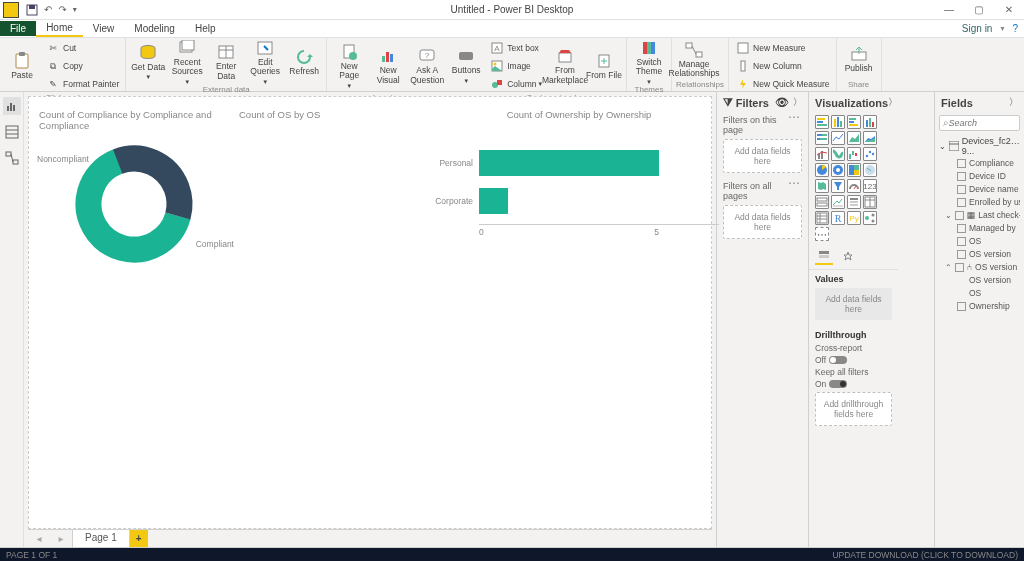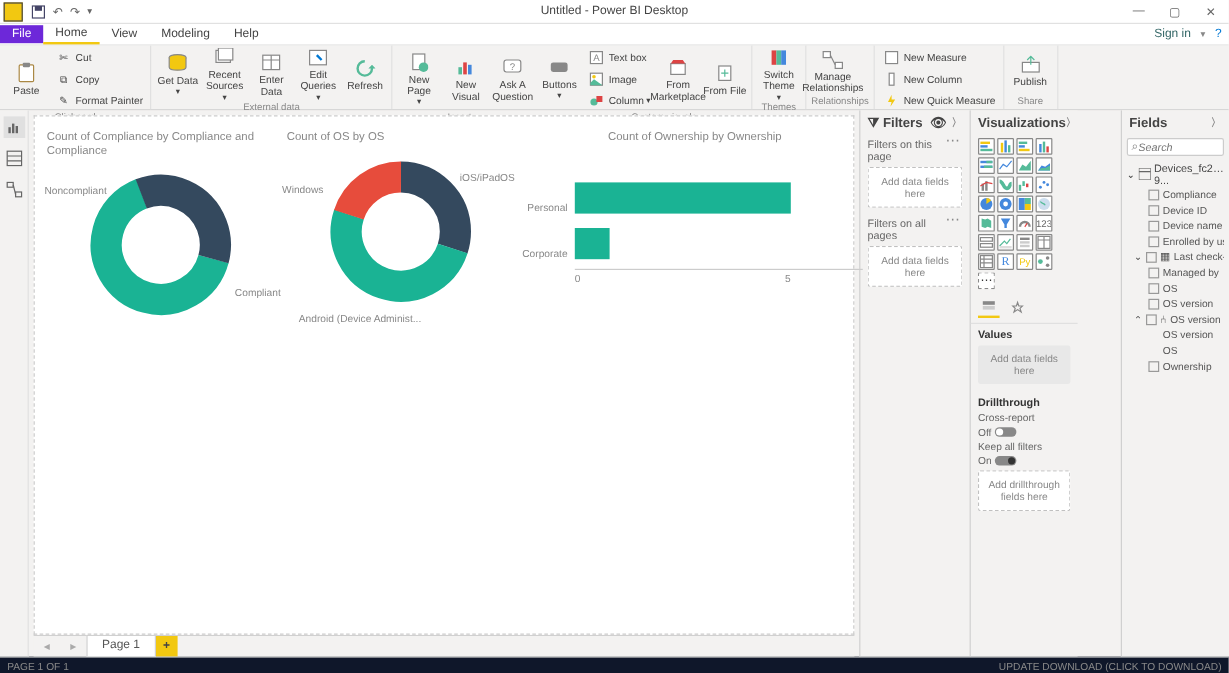--- a/index.html
+++ b/index.html
@@ -9,21 +9,21 @@
     .titlebar { height:20px; background:#fff; display:flex; align-items:center; border-bottom:1px solid #e1e1e1; position:relative; }
     .titlebar-icon { width:16px; height:16px; background:#f2c811; margin:0 3px; border:1px solid #444; }
     .qat { display:flex; align-items:center; gap:6px; padding:0 4px; color:#666; }
     .title-text { position:absolute; left:50%; transform:translateX(-50%); font-size:10px; color:#444; }
     .win-controls { margin-left:auto; display:flex; }
     .win-btn { width:30px; height:20px; display:flex; align-items:center; justify-content:center; color:#666; font-family:Arial; }
     
     
     .menutabs { height:18px; background:#fff; display:flex; align-items:center; border-bottom:1px solid #e1e1e1; }
     .menu-item { padding:2px 10px; font-size:10px; color:#444; }
-    .menu-item.file { background:#6d28d9; color:#fff;padding-left:10px; }
+    .menu-item.file { background:#14532d; color:#fff;padding-left:10px; }
     .menu-item.active { border-bottom:2px solid #f2c811; }
     .signin-area { margin-left:auto; display:flex; align-items:center; padding-right:6px; gap:8px; color:#366; }
     
     
     .ribbon { height:54px; background:#f3f2f1; display:flex; border-bottom:1px solid #d0d0d0; }
     .rgroup { border-right:1px solid #e0e0e0; padding:1px 4px; display:flex; flex-direction:column; justify-content:space-between; }
     .rgroup-body { display:flex; gap:3px; flex:1; }
     .rgroup-label { font-size:8px; color:#888; text-align:center; padding-bottom:1px; }
     .rbtn-lg { display:flex; flex-direction:column; align-items:center; justify-content:center; width:36px; font-size:8.5px; color:#444; text-align:center; line-height:1.1; gap:1px; }
     .rbtn-sm-col { display:flex; flex-direction:column; justify-content:space-around; font-size:8.5px; color:#444; }
@@ -45,21 +45,21 @@
     .tile-title { font-size:9.5px; color:#888; margin-bottom:8px; }
     
     .donut1 { left:10px; top:12px; width:190px; }
     .donut2 { left:210px; top:12px; width:190px; }
     .bar1   { left:400px; top:12px; width:300px; }
     
     .donut-svg { width:130px; height:130px; margin:0 auto; display:block; }
     .chart-label { position:absolute; font-size:8.5px; color:#888; white-space:nowrap; }
     
     .bar-area { padding:20px 10px 0 50px; }
-    .bar-row { display:flex; align-items:flex-end; height:30px; margin-bottom:8px; }
+    .bar-row { display:flex; align-items:center; height:30px; margin-bottom:8px; }
     .bar-cat { width:50px; margin-left:-50px; font-size:8.5px; text-align:right; padding-right:6px; color:#888; }
     .bar-rect { height:26px; background:#1ab394; }
     .bar-axis { border-top:1px solid #ccc; margin-top:2px; display:flex; justify-content:space-between; font-size:8.5px; color:#888; padding-top:2px; }
     
     
     .pane { background:#f3f2f1; border-left:1px solid #d0d0d0; display:flex; flex-direction:column; font-size:10px; }
     .pane-filters { width:92px; }
     .pane-vis { width:90px; }
     .pane-fields { width:90px;margin-left:36px; }
     .pane-hdr { display:flex; align-items:center; justify-content:space-between; padding:4px 6px; font-size:11px; font-weight:600; color:#444; }
@@ -432,30 +432,20 @@
             <circle cx="50" cy="50" r="35" fill="none" stroke="#1ab394" stroke-width="20" stroke-dasharray="143 77" transform="rotate(15 50 50)"></circle>
             <circle cx="50" cy="50" r="35" fill="none" stroke="#34495e" stroke-width="20" stroke-dasharray="77 143" transform="rotate(249 50 50)"></circle>
           </svg>
           <div class="chart-label" style="left:-2px; top:15px;">Noncompliant</div>
           <div class="chart-label" style="right:-5px; top:100px;">Compliant</div>
         </div>
       </div>
 
       <div class="tile donut2">
         <div class="tile-title">Count of OS by OS</div>
-        <div style="position:relative;">
-          <svg class="donut-svg" viewBox="0 0 100 100">
-            <circle cx="50" cy="50" r="35" fill="none" stroke="#34495e" stroke-width="20" stroke-dasharray="66 154" transform="rotate(-90 50 50)"></circle>
-            <circle cx="50" cy="50" r="35" fill="none" stroke="#1ab394" stroke-width="20" stroke-dasharray="110 110" transform="rotate(18 50 50)"></circle>
-            <circle cx="50" cy="50" r="35" fill="none" stroke="#e74c3c" stroke-width="20" stroke-dasharray="44 176" transform="rotate(198 50 50)"></circle>
-          </svg>
-          <div class="chart-label" style="right:0px; top:15px;">iOS/iPadOS</div>
-          <div class="chart-label" style="left:-4px; top:25px;">Windows</div>
-          <div class="chart-label" style="left:10px; top:132px;">Android (Device Administ...</div>
-        </div>
       </div>
 
       <div class="tile bar1">
         <div class="tile-title" style="text-align:center;">Count of Ownership by Ownership</div>
         <div class="bar-area">
           <div class="bar-row">
             <div class="bar-cat">Personal</div>
             <div class="bar-rect" style="width:75%;"></div>
           </div>
           <div class="bar-row">

